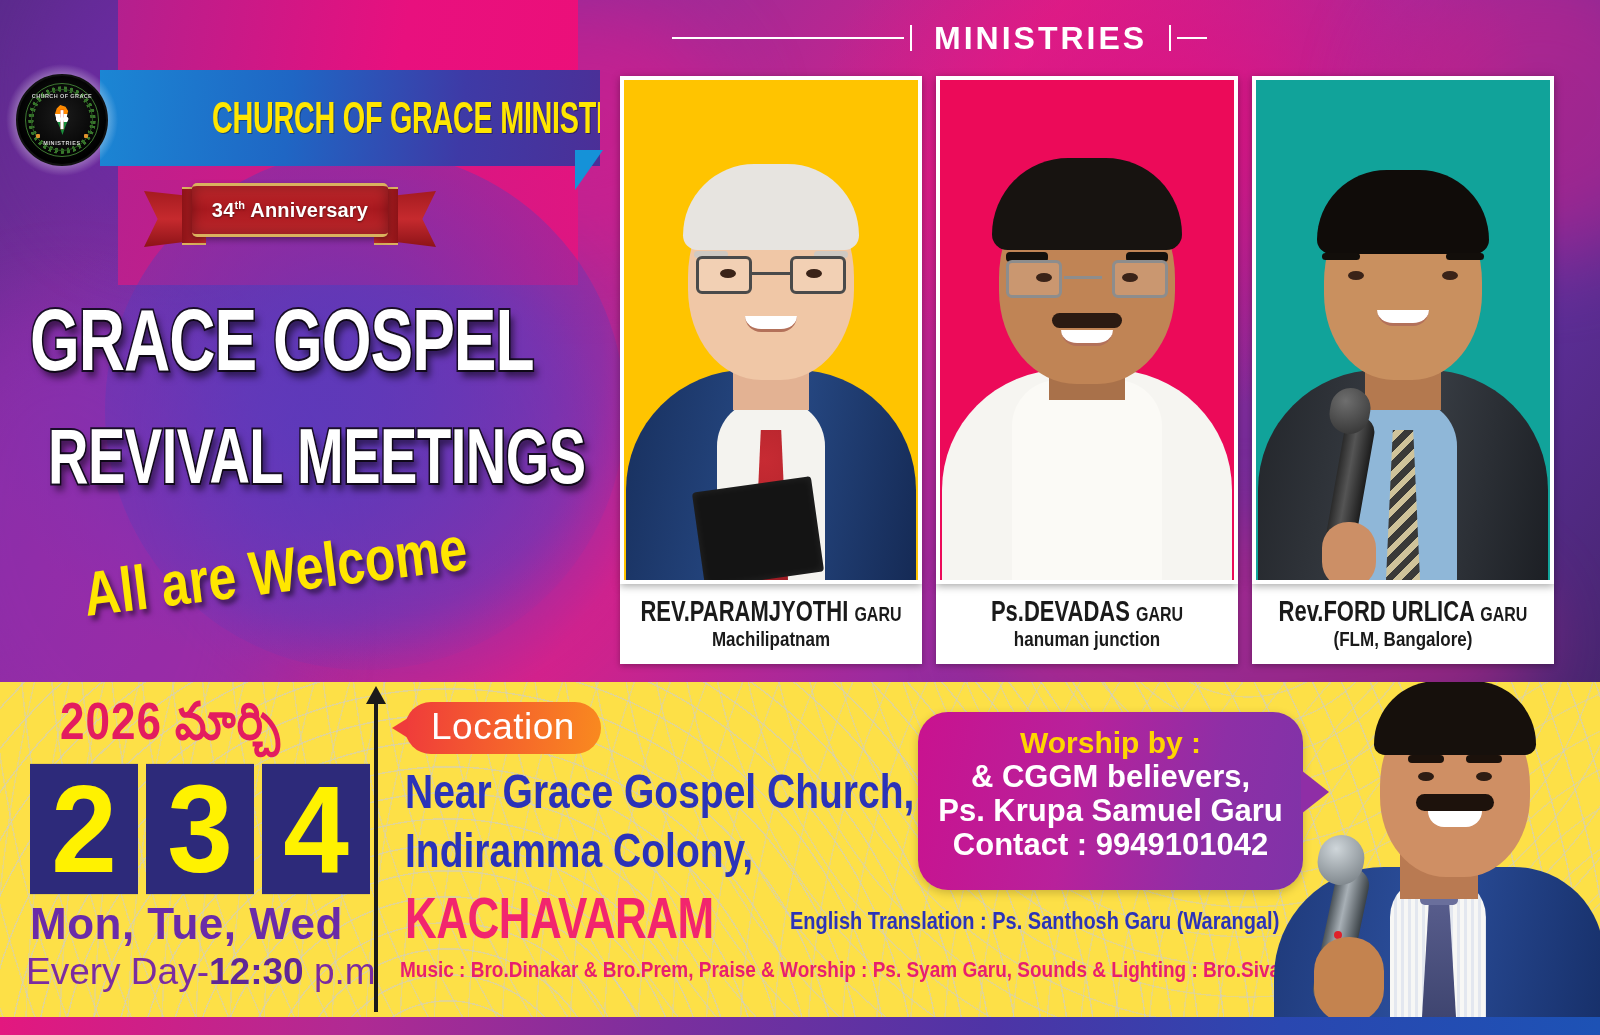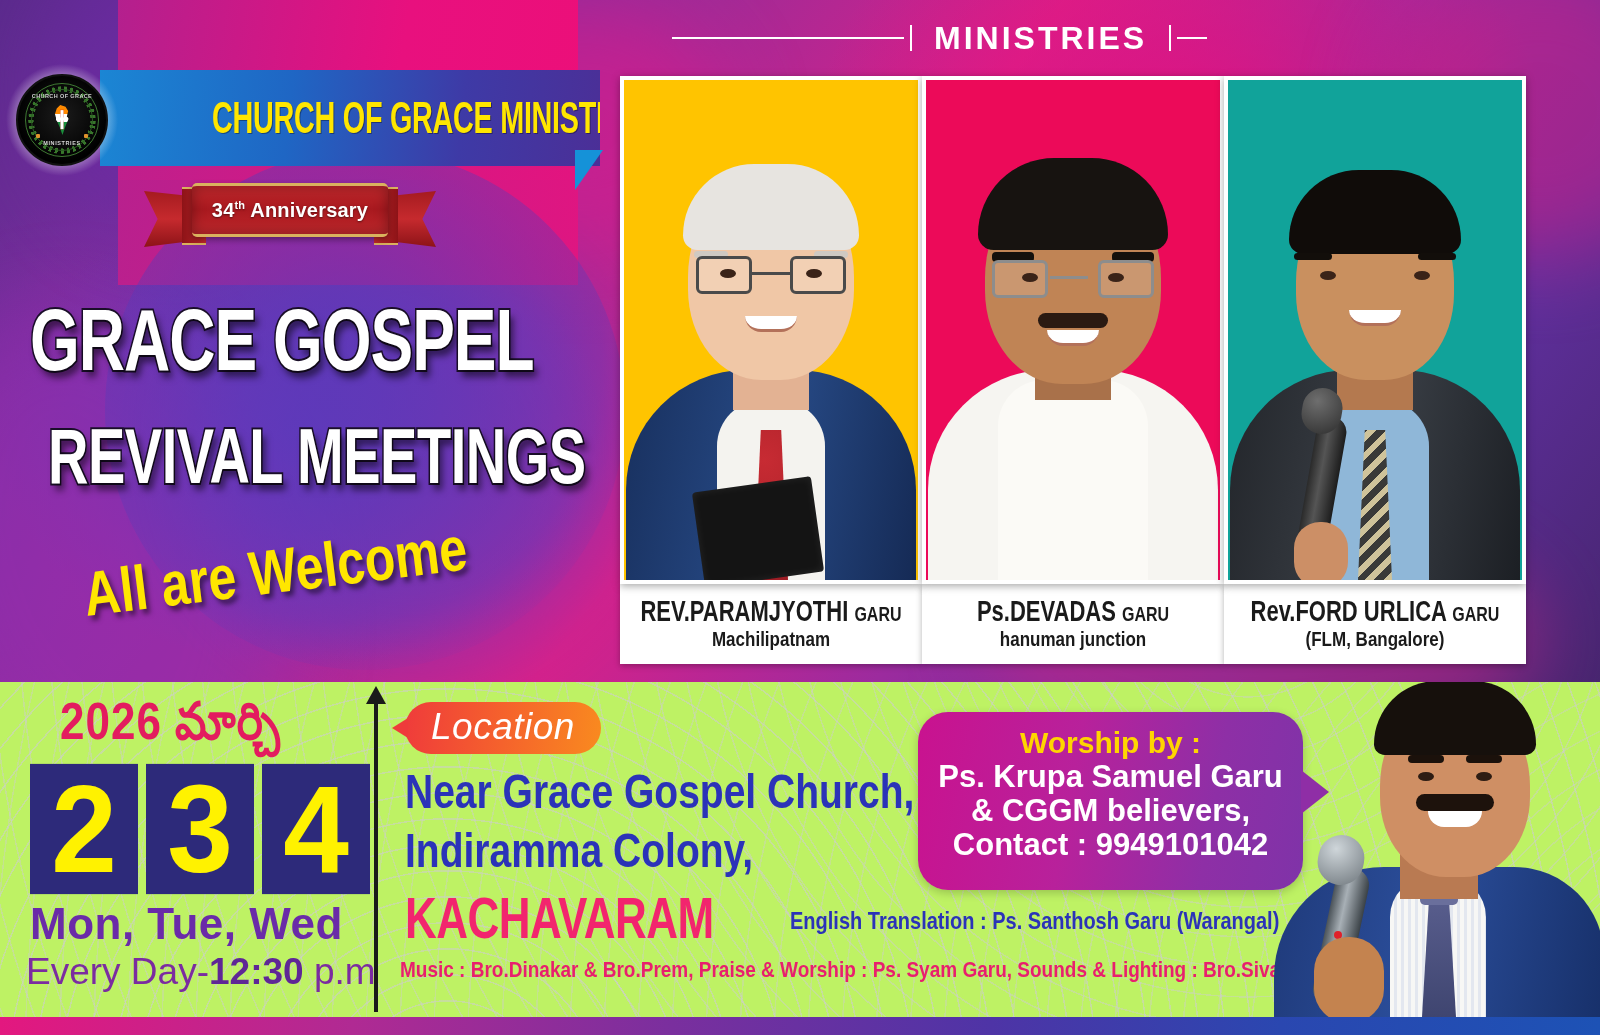--- a/index.html
+++ b/index.html
@@ -163,21 +163,21 @@
   
   .preachers-head { position:absolute; left:672px; top:18px; width:600px; height:40px;
     display:flex; align-items:center; gap:0px; }
   .ph-line { height:2px; background:#fff; width:232px; }
   .ph-tick { width:2px; height:26px; background:#fff; margin-left:6px; }
   .ph-text { color:#fff; font-weight:bold; font-size:32px; letter-spacing:3px; margin:0 22px; white-space:nowrap;}
   .ph-tick2 { width:2px; height:26px; background:#fff; margin-right:6px; }
   .ph-line2 { height:2px; background:#fff; width:30px; }
 
   
-  .cards { position:absolute; left:620px; top:76px; display:flex; }
+  .cards { position:absolute; left:620px; top:76px; display:flex; gap:14px; }
   .card { width:302px; }
   .card-frame {
     width:302px; height:508px; border:4px solid #fff; position:relative; overflow:hidden;
     box-shadow:0 2px 8px rgba(0,0,0,.35);
   }
   .card-caption {
     background:#fff; height:80px; display:flex; flex-direction:column;
     align-items:center; justify-content:center; gap:5px;
     box-shadow:0 2px 6px rgba(0,0,0,.3);
   }
@@ -215,21 +215,21 @@
     background:linear-gradient(90deg,#2a2a2a,#555 40%,#1c1c1c); }
   .p-mic-head { position:absolute; width:40px; height:46px; border-radius:20px;
     background:radial-gradient(circle at 35% 30%, #6e6e6e, #2d2d2d); }
   .p-hand { position:absolute; width:54px; height:66px; border-radius:26px; background:#cc8f66; }
   .p-bible { position:absolute; width:120px; height:96px; background:#141414; border-radius:4px;
     transform:rotate(-8deg); box-shadow:inset 0 0 10px rgba(255,255,255,.08); }
 
   
   .bottom-section {
     position:absolute; left:0; top:682px; width:1600px; height:353px;
-    background:#bef264; overflow:hidden;
+    background:#fde047; overflow:hidden;
   }
   .bg-lines { position:absolute; inset:0;
     background:
       repeating-radial-gradient(circle at 28% 120%, rgba(205,205,205,.55) 0 1.5px, rgba(0,0,0,0) 1.5px 26px),
       repeating-radial-gradient(circle at 78% -30%, rgba(205,205,205,.45) 0 1.5px, rgba(0,0,0,0) 1.5px 30px),
       repeating-radial-gradient(circle at 110% 110%, rgba(205,205,205,.4) 0 1.5px, rgba(0,0,0,0) 1.5px 34px);
   }
   .bottom-strip {
     position:absolute; left:0; bottom:0; width:1600px; height:18px;
     background:linear-gradient(90deg,#e3187f 0%,#b02a93 22%,#7a2f9e 42%,#4e34a6 62%,#2a47b0 80%,#1d52b5 100%);
@@ -250,21 +250,21 @@
   .date-days { margin-top:8px; margin-left:12px; font-weight:bold; font-size:44px; color:#6a2ba8;
     letter-spacing:.5px; white-space:nowrap;}
   .date-time { margin-top:2px; margin-left:8px; font-size:37px; color:#7b2ca0; white-space:nowrap;}
   .date-time b { color:#5f2796; }
 
   .divider-arrow { position:absolute; left:374px; top:18px; width:4px; height:312px; background:#1a1a1a; }
   .divider-arrow::before { content:""; position:absolute; left:-8px; top:-14px; width:0; height:0;
     border-left:10px solid transparent; border-right:10px solid transparent; border-bottom:18px solid #1a1a1a; }
 
   .loc-block { position:absolute; left:405px; top:20px; width:520px; }
-  .loc-badge-wrap { position:relative; display:inline-block;font-style:italic; }
+  .loc-badge-wrap { position:relative; display:inline-block; }
   .loc-badge {
     display:inline-block; padding:4px 26px 6px 26px; border-radius:26px;
     background:linear-gradient(95deg,#ef3b3b 0%,#f5622c 50%,#f98a1f 100%);
     color:#fff; font-size:37px; letter-spacing:.5px;
   }
   .loc-badge-tail { position:absolute; left:-13px; top:16px; width:0; height:0;
     border-top:10px solid transparent; border-bottom:10px solid transparent; border-right:16px solid #ef3b3b; }
   .loc-line { font-weight:bold; font-size:39px; color:#2b33b8; line-height:1.05;
     transform:scaleY(1.22); transform-origin:left top; margin-top:14px; white-space:nowrap;}
   .loc-line2 { font-weight:bold; font-size:39px; color:#2b33b8; line-height:1.05;
@@ -495,22 +495,22 @@
       <div class="loc-line">Near Grace Gospel Church,</div>
       <div class="loc-line2">Indiramma Colony,</div>
       <div class="loc-city">KACHAVARAM</div>
     </div>
 
     <div class="bottom-strip"></div>
   </div>
 
   <div class="invite-bubble">
     <div class="inv-head">Worship by :</div>
+    <div class="inv-line">&amp; CGGM believers,</div>
     <div class="inv-line">Ps. Krupa Samuel Garu</div>
-    <div class="inv-line">&amp; CGGM believers,</div>
     <div class="inv-line">Contact : 9949101042</div>
   </div>
 
   <div class="eng-trans">English Translation : Ps. Santhosh Garu (Warangal)</div>
   <div class="credits">Music : Bro.Dinakar &amp; Bro.Prem, Praise &amp; Worship : Ps. Syam Garu, Sounds &amp; Lighting : Bro.Siva (Makkapeta)</div>
 
   <div class="speaker">
     <div class="sp-suit"></div>
     <div class="sp-shirt"></div>
     <div class="sp-tie"></div>

